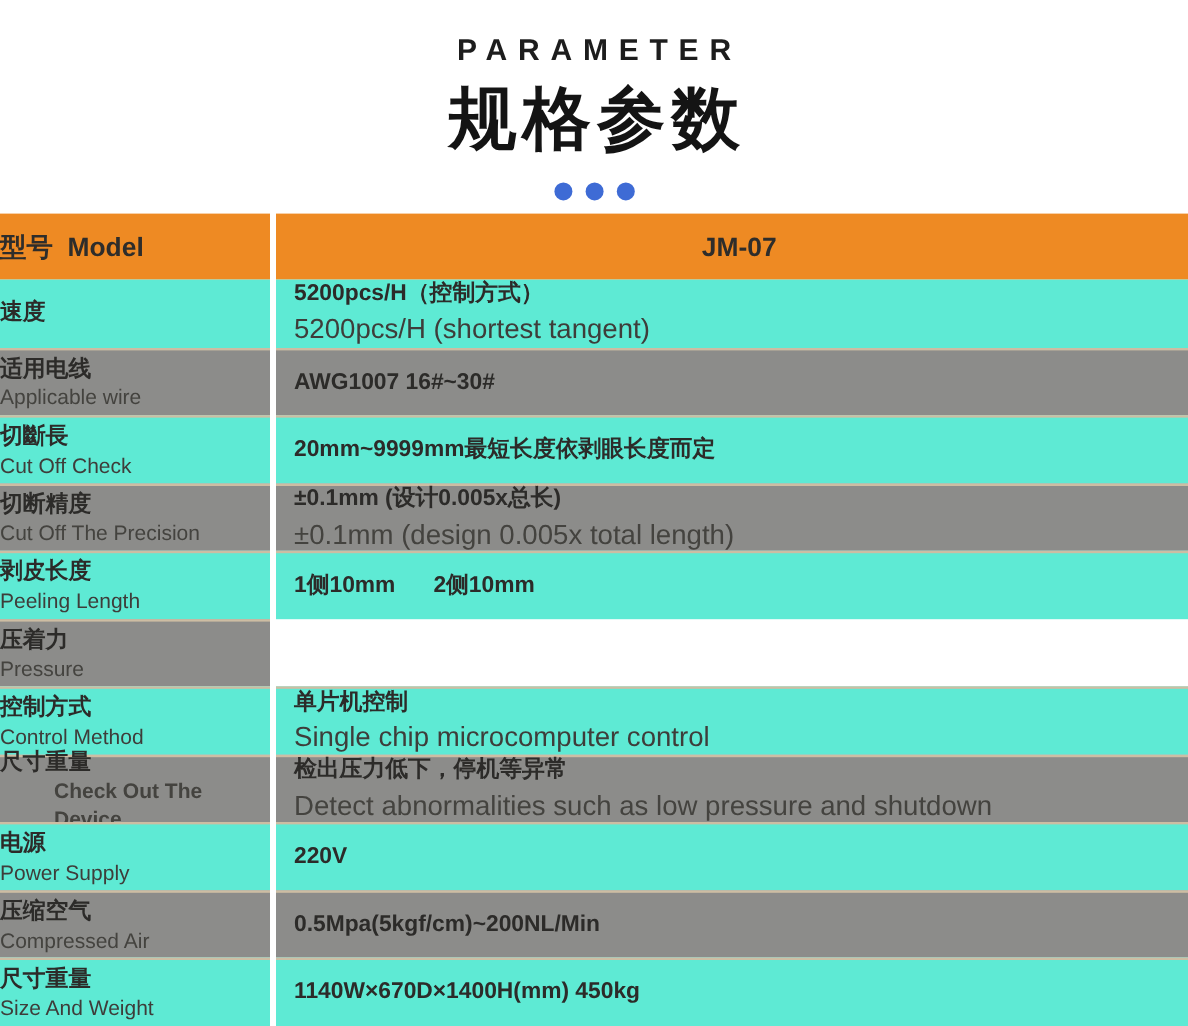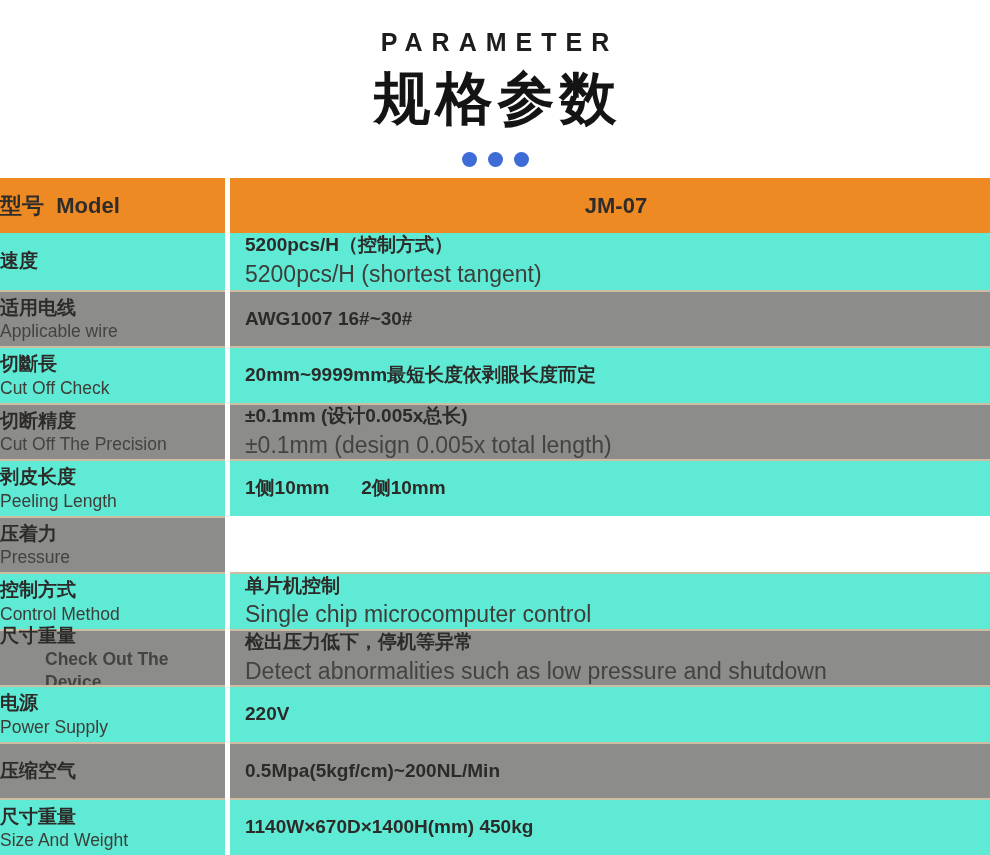--- a/index.html
+++ b/index.html
@@ -169,20 +169,21 @@
     </div>
     <div class="colgap"></div>
     <div class="cell cell-r">
       <div class="val-cn">220V</div>
 
     </div>
   </div>
       <div class="trow dark sep">
     <div class="cell cell-l">
       <div class="lab-cn">压缩空气</div>
+      <div class="lab-en">Compressed Air</div>
     </div>
     <div class="colgap"></div>
     <div class="cell cell-r">
       <div class="val-cn">0.5Mpa(5kgf/cm)~200NL/Min</div>
 
     </div>
   </div>
       <div class="trow light sep">
     <div class="cell cell-l">
       <div class="lab-cn">尺寸重量</div>

